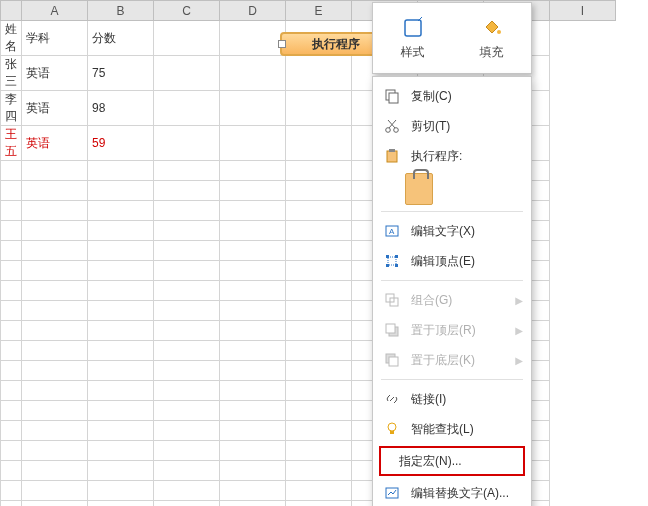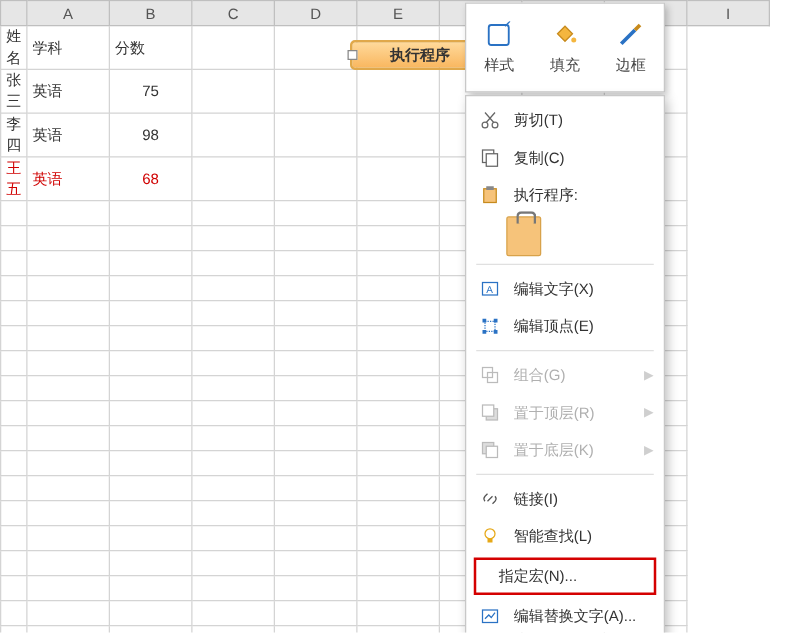--- a/index.html
+++ b/index.html
@@ -15,21 +15,21 @@
     vertical-align: middle;
     background: #fff;
   }
   .sheet th {
     background: #e6e6e6;
     text-align: center;
     font-weight: normal;
     color: #555;
     border-color:#bfbfbf;
   }
-  .sheet td.num { text-align: center; }
+  .sheet td.num { text-align: left; }
   .sheet tr.red td { color: #d00000; }
   .colA{width:66px;} .colB{width:66px;} .colC{width:66px;} .colD{width:66px;}
   .colE{width:66px;} .colF{width:66px;} .colG{width:66px;} .colH{width:66px;} .colI{width:66px;}
   .sheet th.rowhdr{ width:20px; background:#e6e6e6;}
 
   
   .shape-btn{
     position:absolute; left:280px; top:32px; width:112px; height:24px;
     background: linear-gradient(#ffd99a,#f9b760);
     border:2px solid #e0a84a; border-radius:4px;
@@ -138,21 +138,21 @@
         <td></td>
         <td></td>
         <td></td>
         <td></td>
         <td></td>
         <td></td>
       </tr>
       <tr class="red">
         <td>王五</td>
         <td>英语</td>
-        <td class="num">68</td>
+        <td class="num">59</td>
         <td></td>
         <td></td>
         <td></td>
         <td></td>
         <td></td>
         <td></td>
       </tr>
       <tr>
         <td></td>
         <td></td>
@@ -370,50 +370,41 @@
   </div>
   <div class="tbitem">
     <div class="ic">
       <svg width="22" height="22">
           <path d="M5 10 L11 4 L17 10 L11 16 Z" fill="#f4b63f" stroke="#c78a1c"></path>
           <circle cx="18" cy="15" r="2" fill="#f4b63f"></circle>
         </svg>
     </div>
     <span class="lbl">填充</span>
   </div>
-  <div class="tbitem">
-    <div class="ic">
-      <svg width="22" height="22">
-          <path d="M3 18 L14 7" stroke="#2a72c4" stroke-width="3"></path>
-          <path d="M14 7 L18 3" stroke="#c78a1c" stroke-width="3"></path>
-        </svg>
-    </div>
-    <span class="lbl">边框</span>
-  </div>
 </div>
 
 <div class="ctx">
+  <div class="mi">
+    <div class="ic">
+      <svg width="16" height="16">
+          <rect x="2" y="2" width="9" height="10" fill="none" stroke="#666"></rect>
+          <rect x="5" y="5" width="9" height="10" fill="#fff" stroke="#666"></rect>
+        </svg>
+    </div>
+    <span>复制(C)</span>
+  </div>
   <div class="mi">
     <div class="ic">
       <svg width="16" height="16">
           <circle cx="4" cy="12" r="2.3" fill="none" stroke="#666"></circle>
           <circle cx="12" cy="12" r="2.3" fill="none" stroke="#666"></circle>
           <path d="M5 10 L12 2 M11 10 L4 2" stroke="#666"></path>
         </svg>
     </div>
     <span>剪切(T)</span>
-  </div>
-  <div class="mi">
-    <div class="ic">
-      <svg width="16" height="16">
-          <rect x="2" y="2" width="9" height="10" fill="none" stroke="#666"></rect>
-          <rect x="5" y="5" width="9" height="10" fill="#fff" stroke="#666"></rect>
-        </svg>
-    </div>
-    <span>复制(C)</span>
   </div>
   <div class="mi" style="cursor:default;">
     <div class="ic">
       <svg width="16" height="16">
           <rect x="3" y="3" width="10" height="11" fill="#f6c37a" stroke="#c78a1c"></rect>
           <rect x="5" y="1" width="6" height="3" fill="#888"></rect>
         </svg>
     </div>
     <span>执行程序:</span>
   </div>

